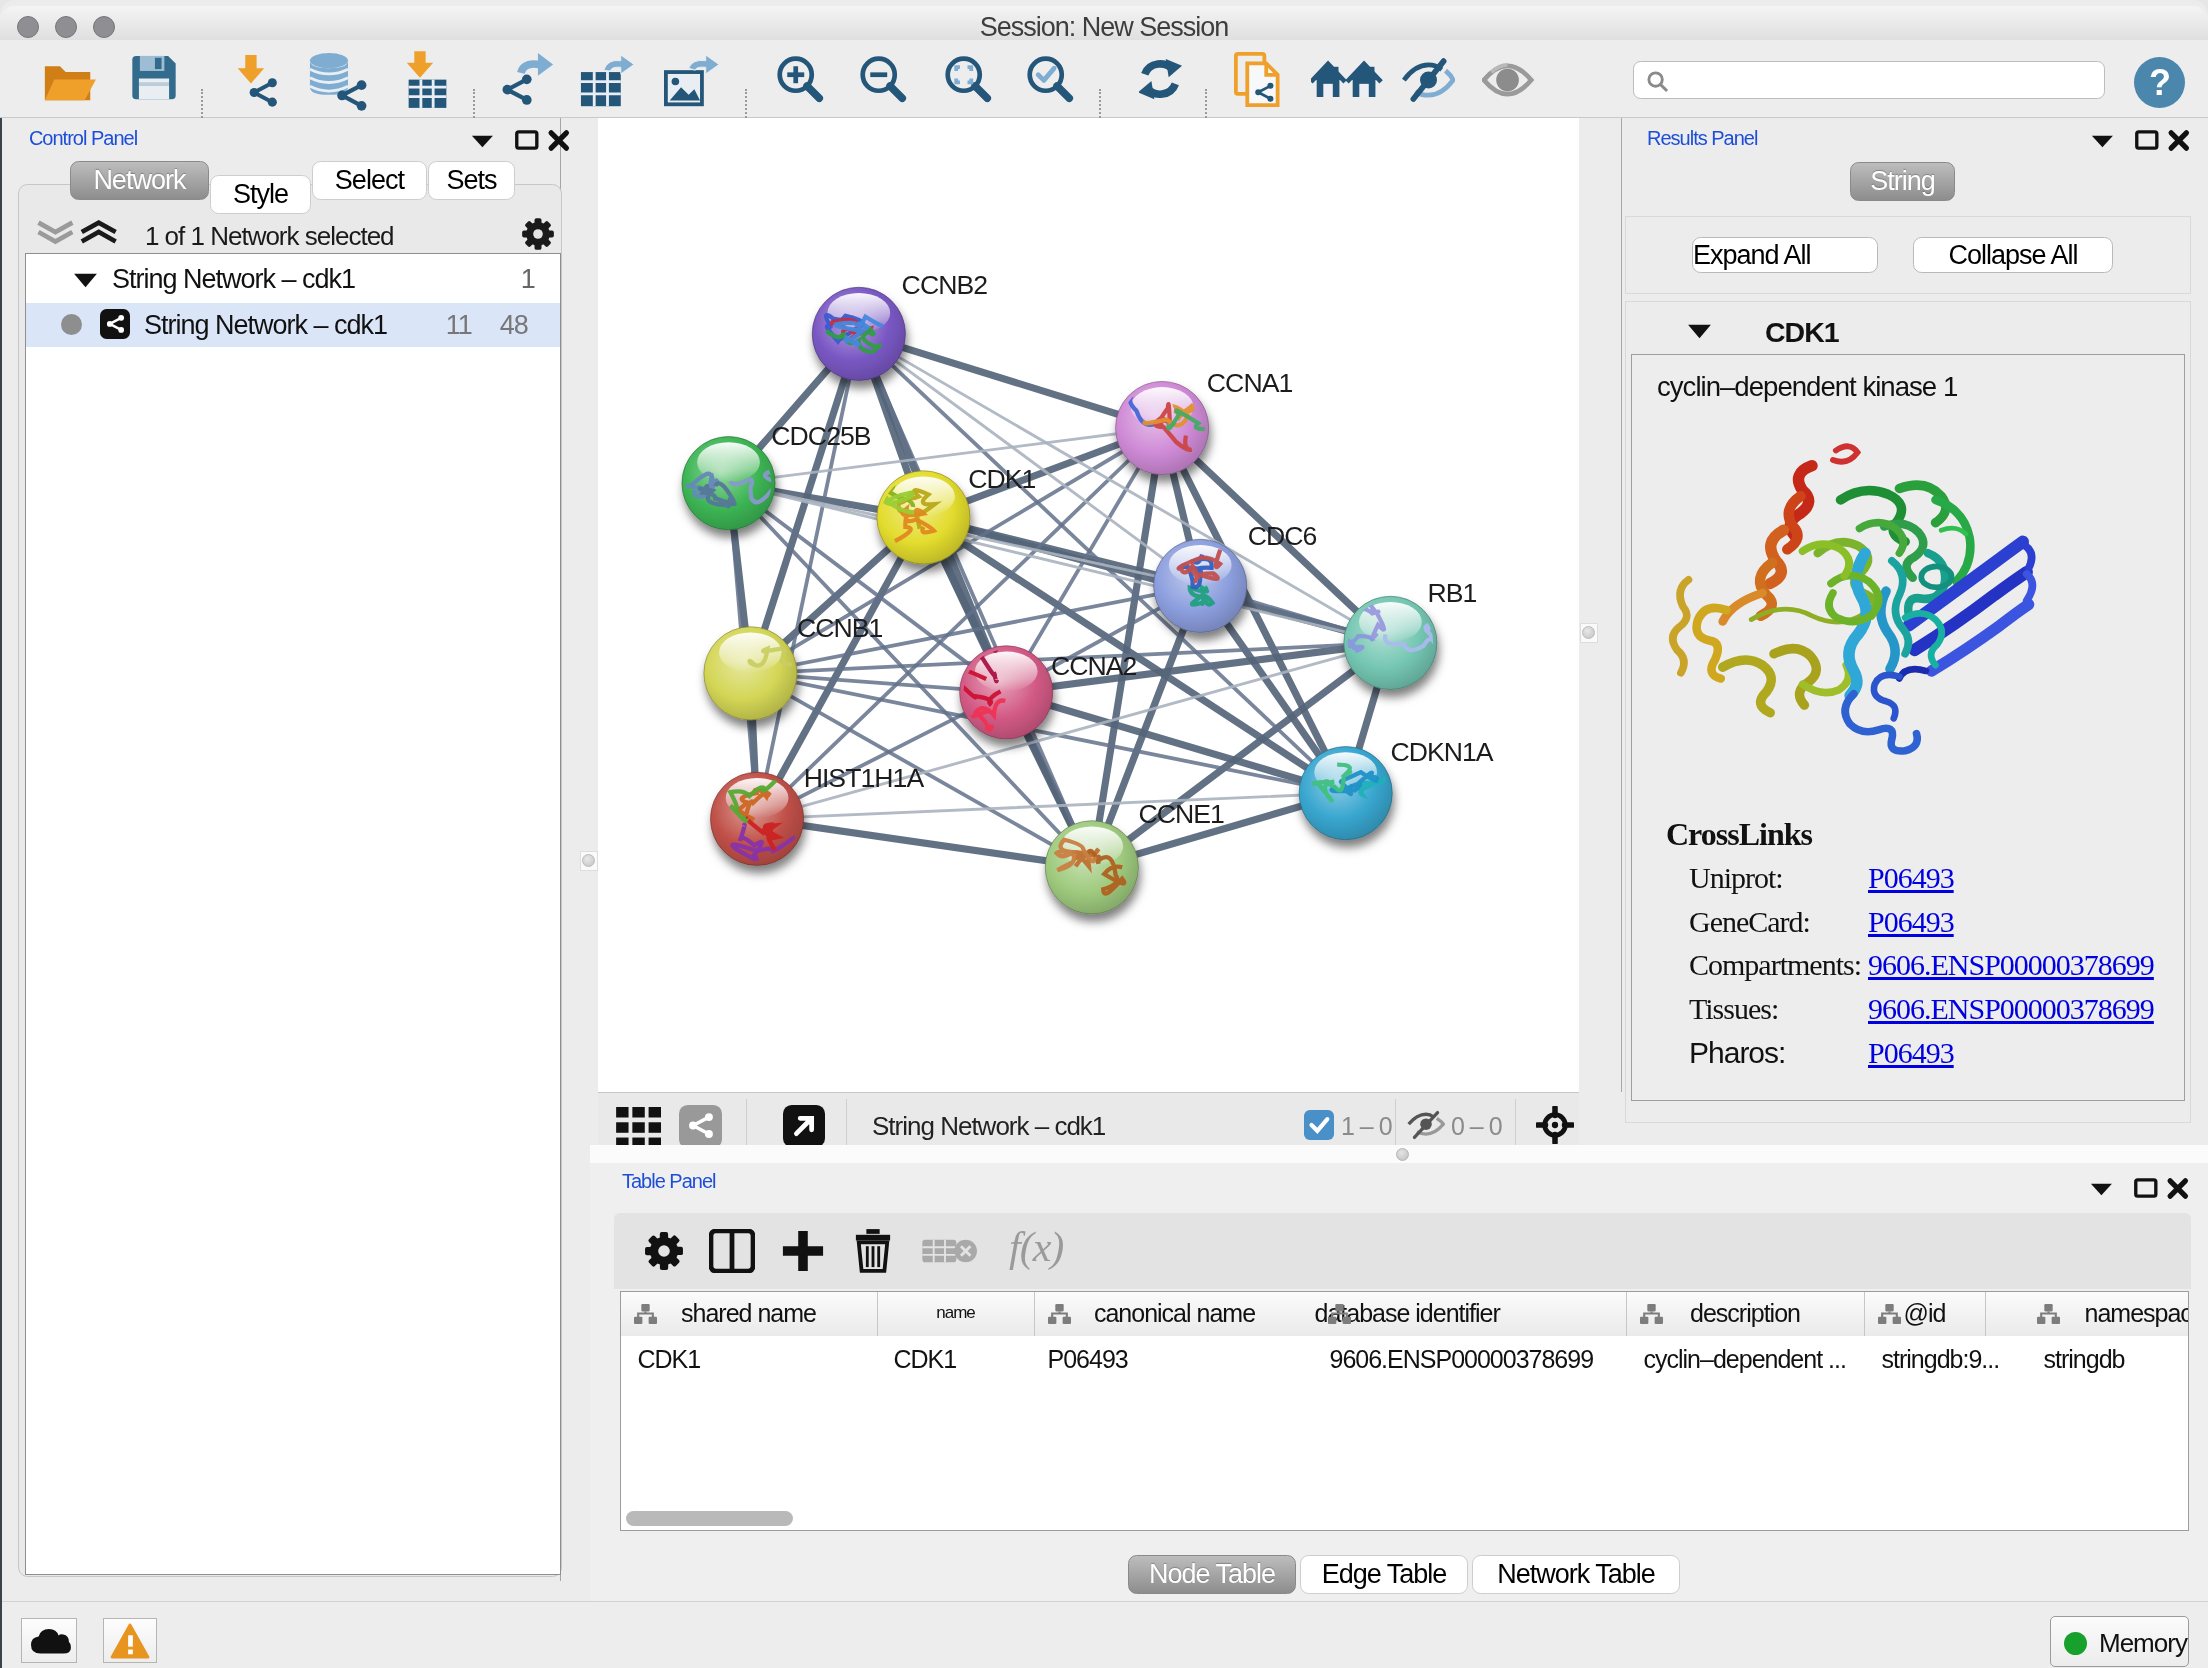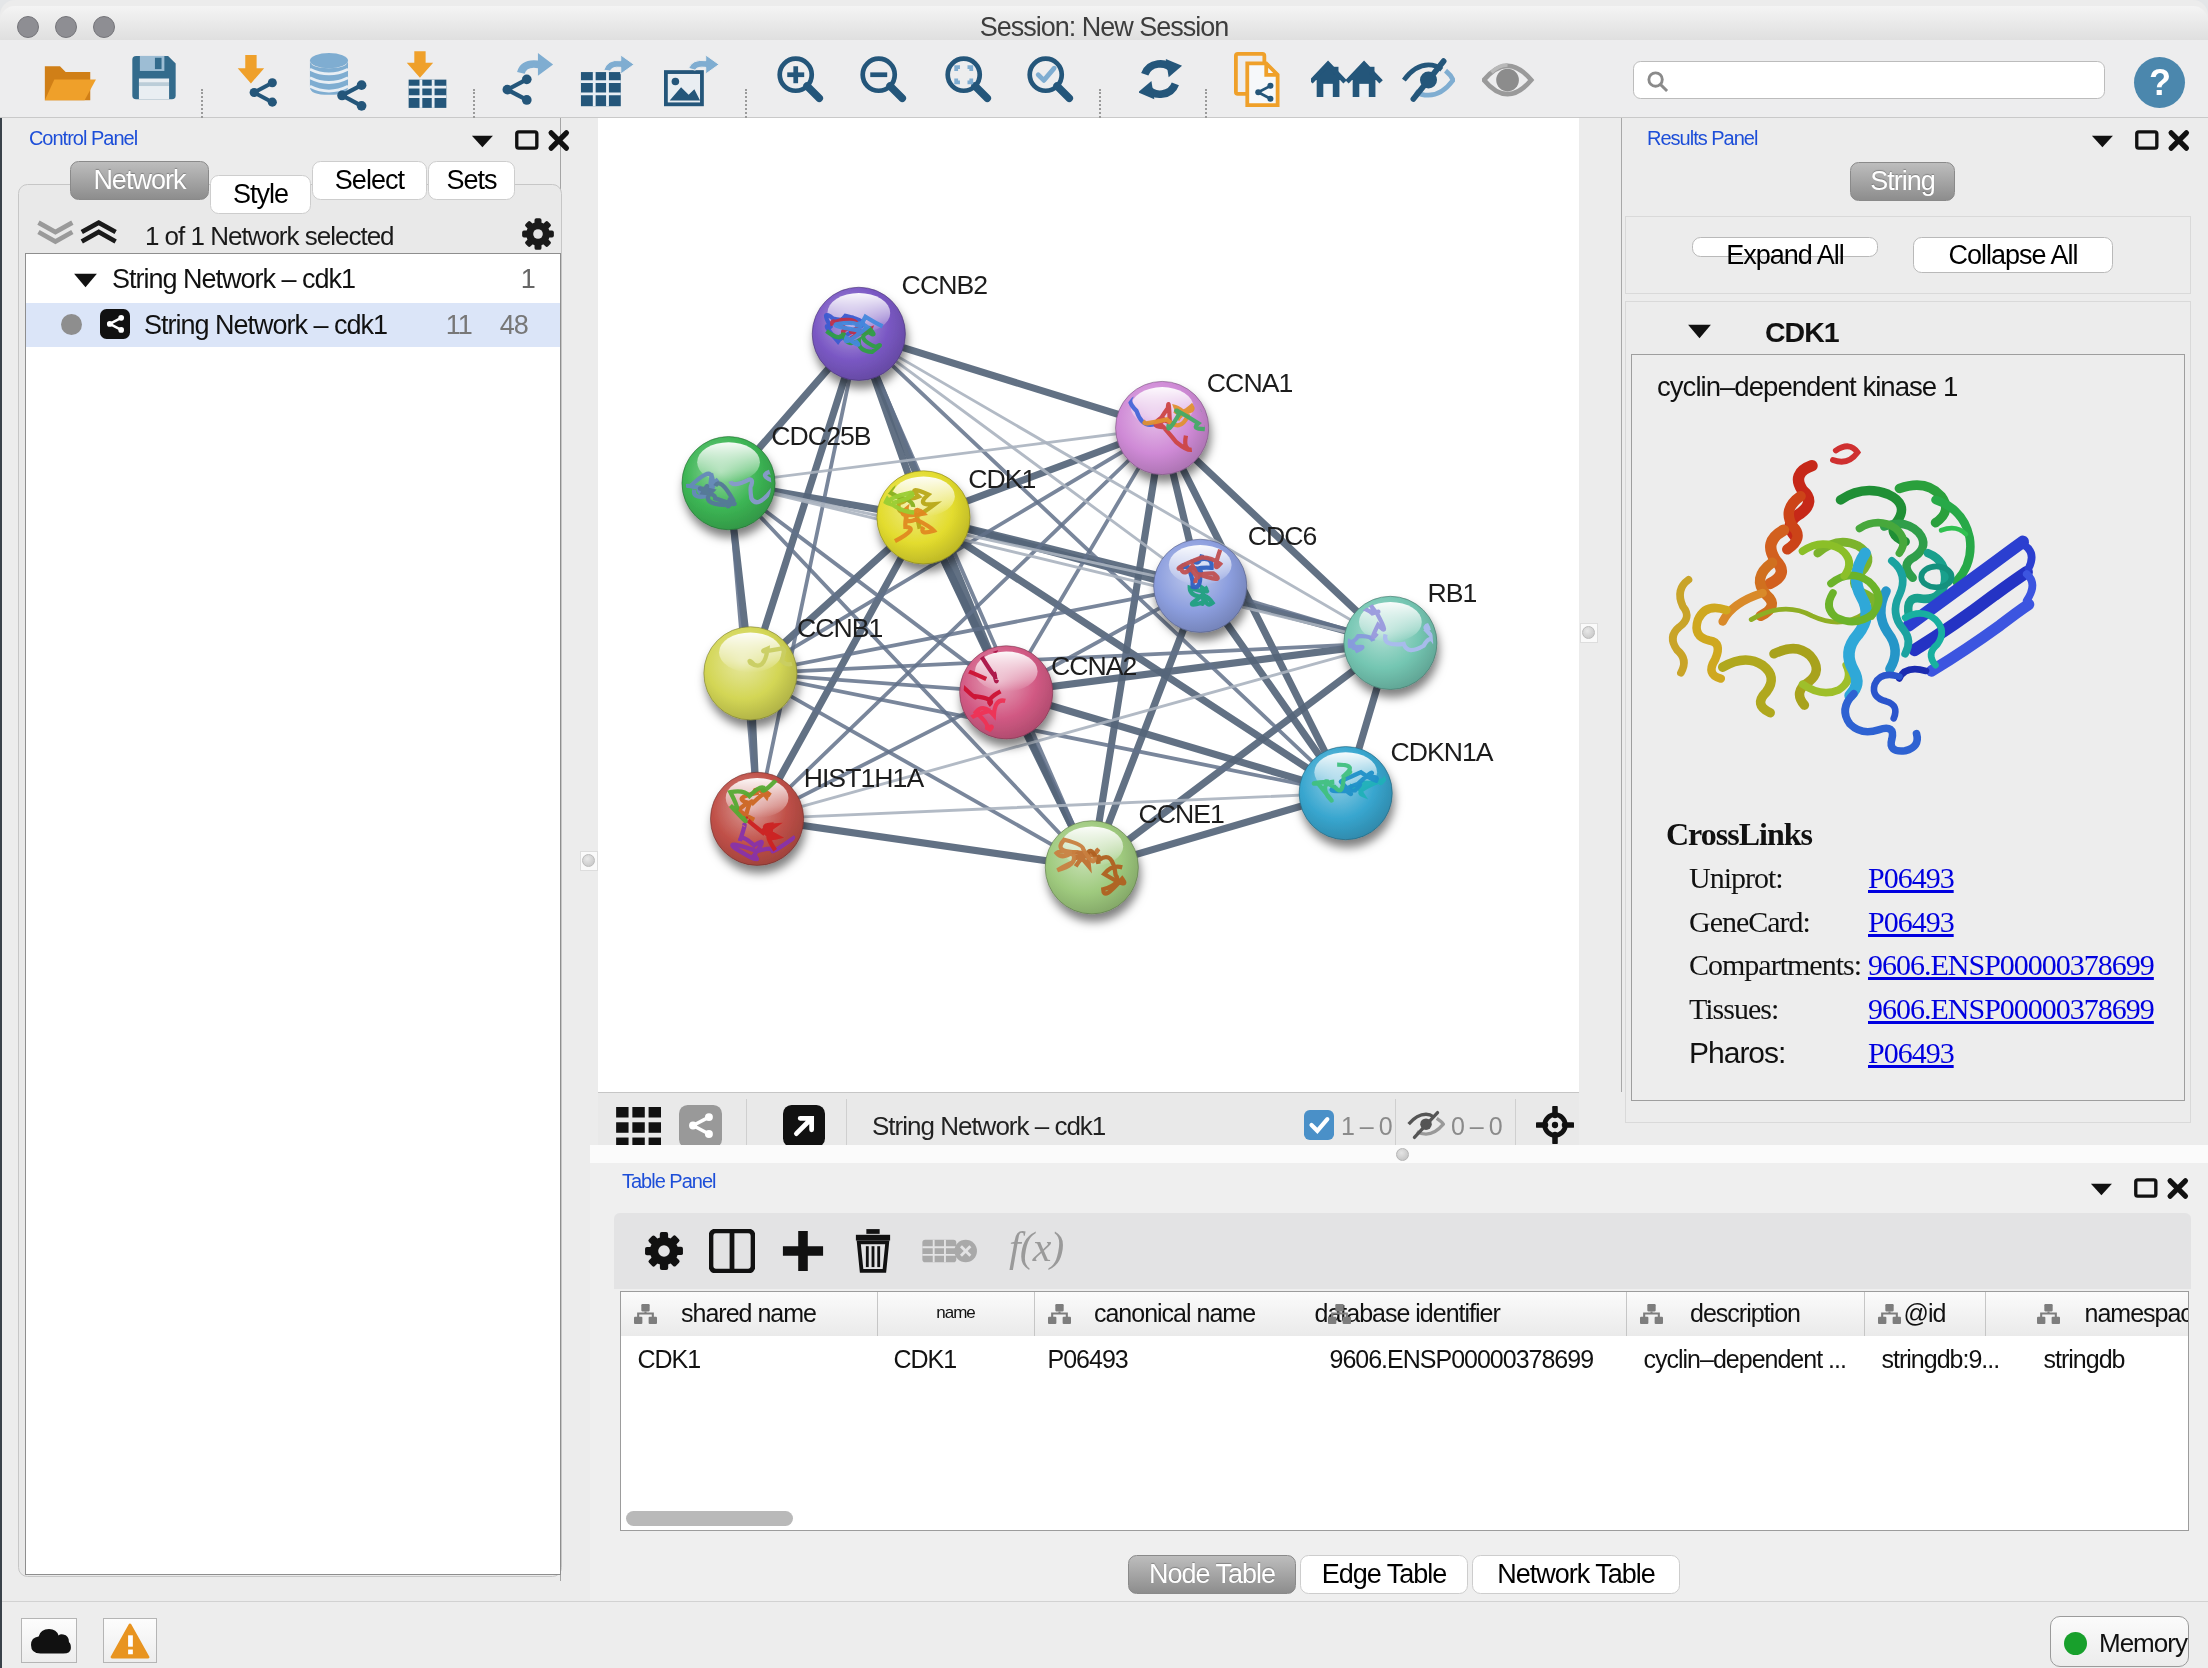--- a/index.html
+++ b/index.html
@@ -547,21 +547,21 @@
     </div>
 <div style="position:absolute;left:1621px;top:118px;width:588px;height:974px;background:#ececec;border-left:1.9px solid #a8a8a8">
       <div class="ptitle" style="position:absolute;left:25px;top:8.6px">Results Panel</div>
       <svg style="position:absolute;left:468px;top:10.5px" width="105" height="23" viewBox="0 0 110 24">
         <path d="M2 7 L24 7 L13 19 Z" fill="#111"></path>
         <rect x="49" y="3" width="21" height="17" rx="2" fill="none" stroke="#111" stroke-width="3.5"></rect>
         <path d="M85 4 L101 20 M101 4 L85 20" stroke="#111" stroke-width="5.5" stroke-linecap="round"></path>
       </svg>
       <div class="tab tabsel" style="left:228px;top:44px;width:105px">String</div>
       <div style="position:absolute;left:2.9px;top:98px;width:566px;height:78px;border:1.9px groove #d9d9d9"></div>
-      <div style="position:absolute;left:70px;top:119px;width:186px;height:20px;background:#fff;border:1px solid #b9b9b9;border-radius:8.6px;font-size:27px;text-align:center;line-height:34px">Expand All</div>
+      <div style="position:absolute;left:70px;top:119px;width:186px;height:36px;background:#fff;border:1px solid #b9b9b9;border-radius:8.6px;font-size:27px;line-height:34px">Expand All</div>
       <div style="position:absolute;left:291px;top:119px;width:200px;height:36px;background:#fff;border:1px solid #b9b9b9;border-radius:8.6px;font-size:27px;text-align:center;line-height:34px">Collapse All</div>
       <div style="position:absolute;left:2.9px;top:183px;width:566px;height:822px;border:1.9px groove #d9d9d9"></div>
       <svg style="position:absolute;left:64px;top:204px" width="27" height="19" viewBox="0 0 28 20">
         <path d="M2 3 L26 3 L14 17 Z" fill="#111"></path>
       </svg>
       <div style="position:absolute;left:143px;top:198px;font-size:28.5px;font-weight:bold;color:#111">CDK1</div>
       <div style="position:absolute;left:8.6px;top:236px;width:554px;height:747px;background:#ededed;border:1px solid #9e9e9e"></div>
       <div style="position:absolute;left:35px;top:253px;font-size:27.6px;color:#111">cyclin–dependent kinase 1</div>
     </div>
 <svg style="position:absolute;left:1660px;top:439px" width="380" height="328" viewBox="0 0 400 345">
@@ -725,19 +725,19 @@
       <div style="position:absolute;left:21px;top:16px;width:56px;height:45px;background:linear-gradient(#fdfdfd,#ededed);border:1.9px solid #b5b5b5"></div>
       <svg style="position:absolute;left:28.5px;top:25px" width="42" height="28.5" viewBox="0 0 44 30">
 <path d="M12 28 Q2 28 2 19 Q2 11 10 10 Q12 2 21 2 Q29 2 31 9 Q33 7 36 8 Q42 9 42 16 Q44 17 44 22 Q44 28 36 28 Z" fill="#111"></path>
       </svg>
       <div style="position:absolute;left:103px;top:16px;width:54px;height:45px;background:linear-gradient(#fdfdfd,#ededed);border:1.9px solid #b5b5b5"></div>
       <svg style="position:absolute;left:110px;top:21px" width="40" height="36" viewBox="0 0 42 38">
 <path d="M21 2 L40 36 L2 36 Z" fill="#e89420" stroke="#e89420" stroke-width="3" stroke-linejoin="round"></path>
 <rect x="19" y="13" width="5" height="12" fill="#fff"></rect>
         <rect x="19" y="28" width="5" height="5" fill="#fff"></rect>
       </svg>
-      <div style="position:absolute;left:2050px;top:14.3px;width:139px;height:51px;background:linear-gradient(#fbfbfb,#ececec);border:1.9px solid #9b9b9b;border-radius:10px">
+      <div style="position:absolute;left:2050px;top:14.3px;width:139px;height:51px;background:linear-gradient(#fbfbfb,#ececec);border:1.9px solid #9b9b9b;border-radius:5px">
         <div style="position:absolute;left:13.3px;top:14.3px;width:23px;height:23px;border-radius:50%;background:#18a02c"></div>
         <div style="position:absolute;left:48px;top:10.5px;font-size:26px;color:#111">Memory</div>
       </div>
     </div>
 <div style="position:absolute;left:0;top:118px;width:1.9px;height:1550px;background:#3a424a"></div>
 </div>
 
 </body></html>

